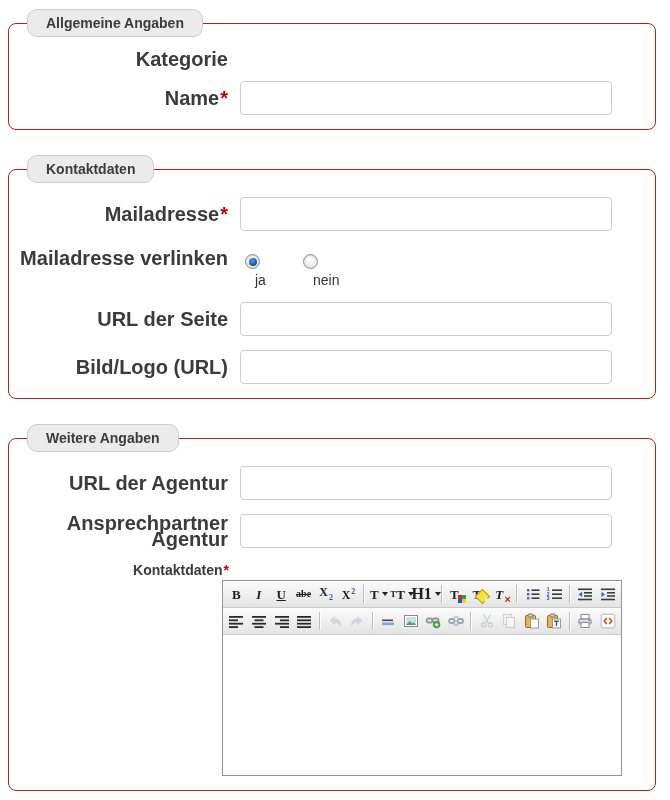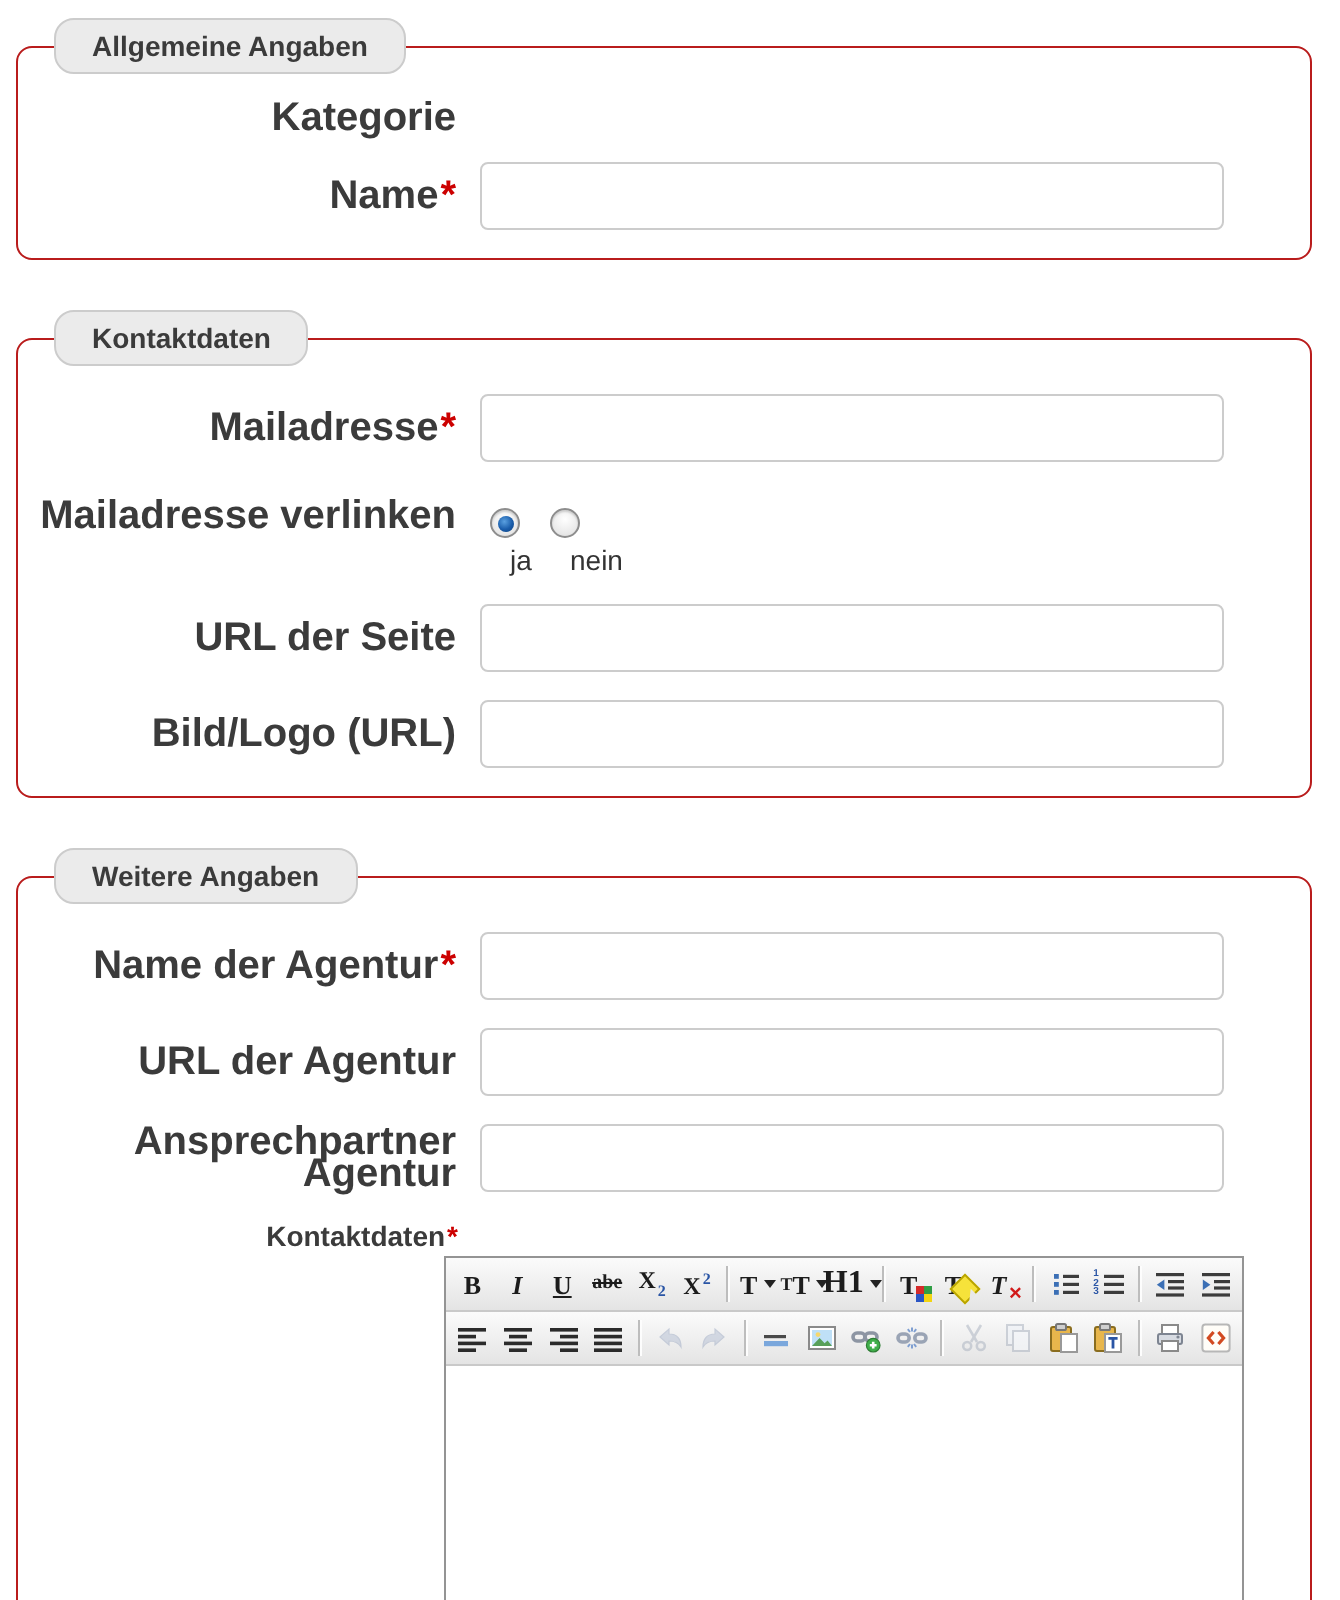--- a/index.html
+++ b/index.html
@@ -37,21 +37,21 @@
   .select .sel-value{font-size:13px;color:#333;padding-left:7px;}
   .sel-btn{
     position:absolute;top:1px;right:1px;bottom:1px;width:17px;
     background:linear-gradient(180deg,#f7f7f7,#d9d9d9 60%,#cfcfcf);
     border:1px solid #9b9b9b;border-radius:2px;
     display:flex;align-items:center;justify-content:center;
   }
   .caret{width:0;height:0;border-left:4px solid transparent;border-right:4px solid transparent;border-top:5px solid #222;}
   
   .radio-row{align-items:flex-start;margin-top:19px;}
-  .radio-group{display:flex;padding-left:5px;padding-top:4px;}
+  .radio-group{display:flex;padding-left:5px;padding-top:4px;gap:28px;}
   .radio-option{display:flex;flex-direction:column;width:30px;}
   .radio-option.opt-nein{width:auto;}
   .radio{
     width:13px;height:13px;border-radius:50%;
     border:1px solid #8d8d8d;
     background:radial-gradient(circle at 50% 35%,#ffffff 0%,#e8e8e8 70%,#d2d2d2 100%);
     box-shadow:inset 0 1px 1px rgba(0,0,0,.15);
     position:relative;
   }
   .radio.checked::after{
@@ -143,24 +143,20 @@
 
     <div class="row">
       <div class="row-label">Bild/Logo (URL)</div>
       <input class="text" type="text" value="" style="">
     </div>
   </fieldset>
 
   <fieldset>
     <legend>Weitere Angaben</legend>
 
-    <div class="row">
-      <div class="row-label"><span>Name der Agentur</span><span class="req">*</span></div>
-      <input class="text" type="text" value="" style="">
-    </div>
 
     <div class="row">
       <div class="row-label">URL der Agentur</div>
       <input class="text" type="text" value="" style="">
     </div>
 
     <div class="row">
       <div class="row-label">Ansprechpartner Agentur</div>
       <input class="text" type="text" value="" style="">
     </div>

